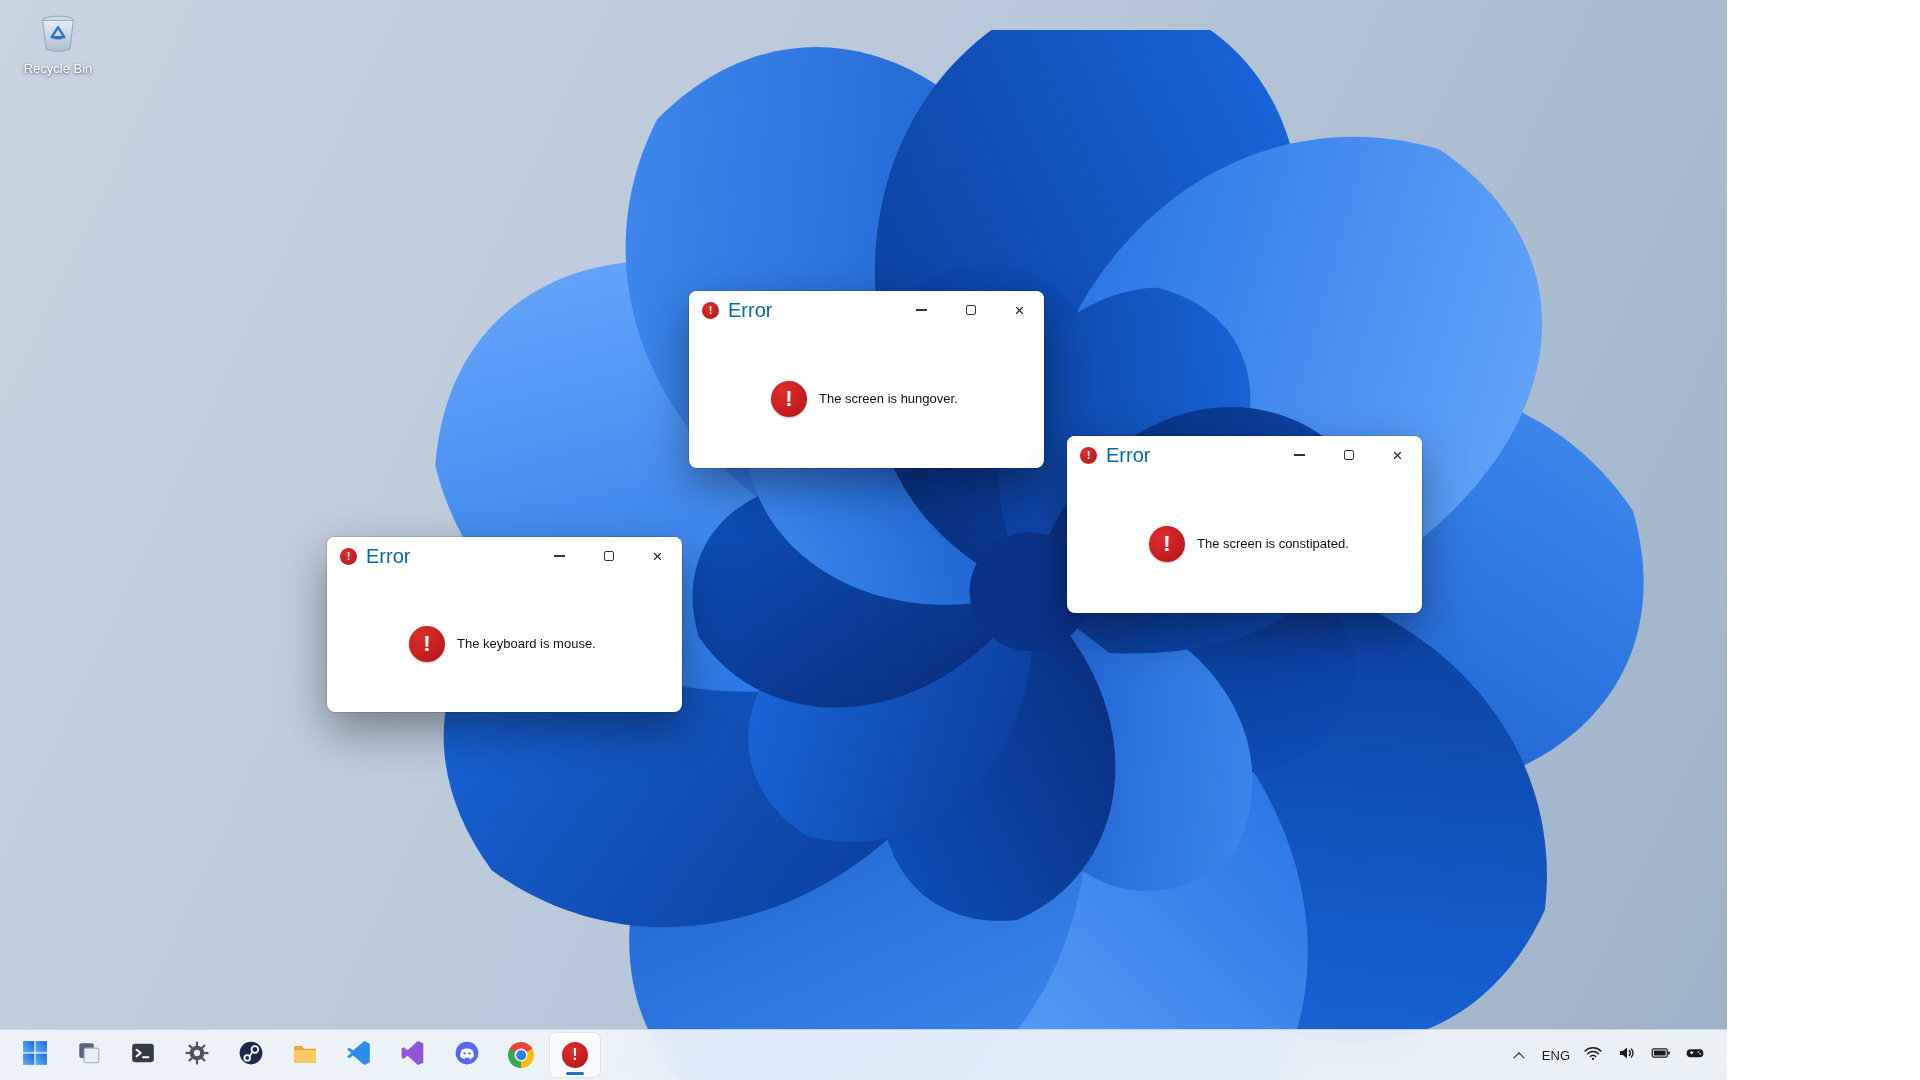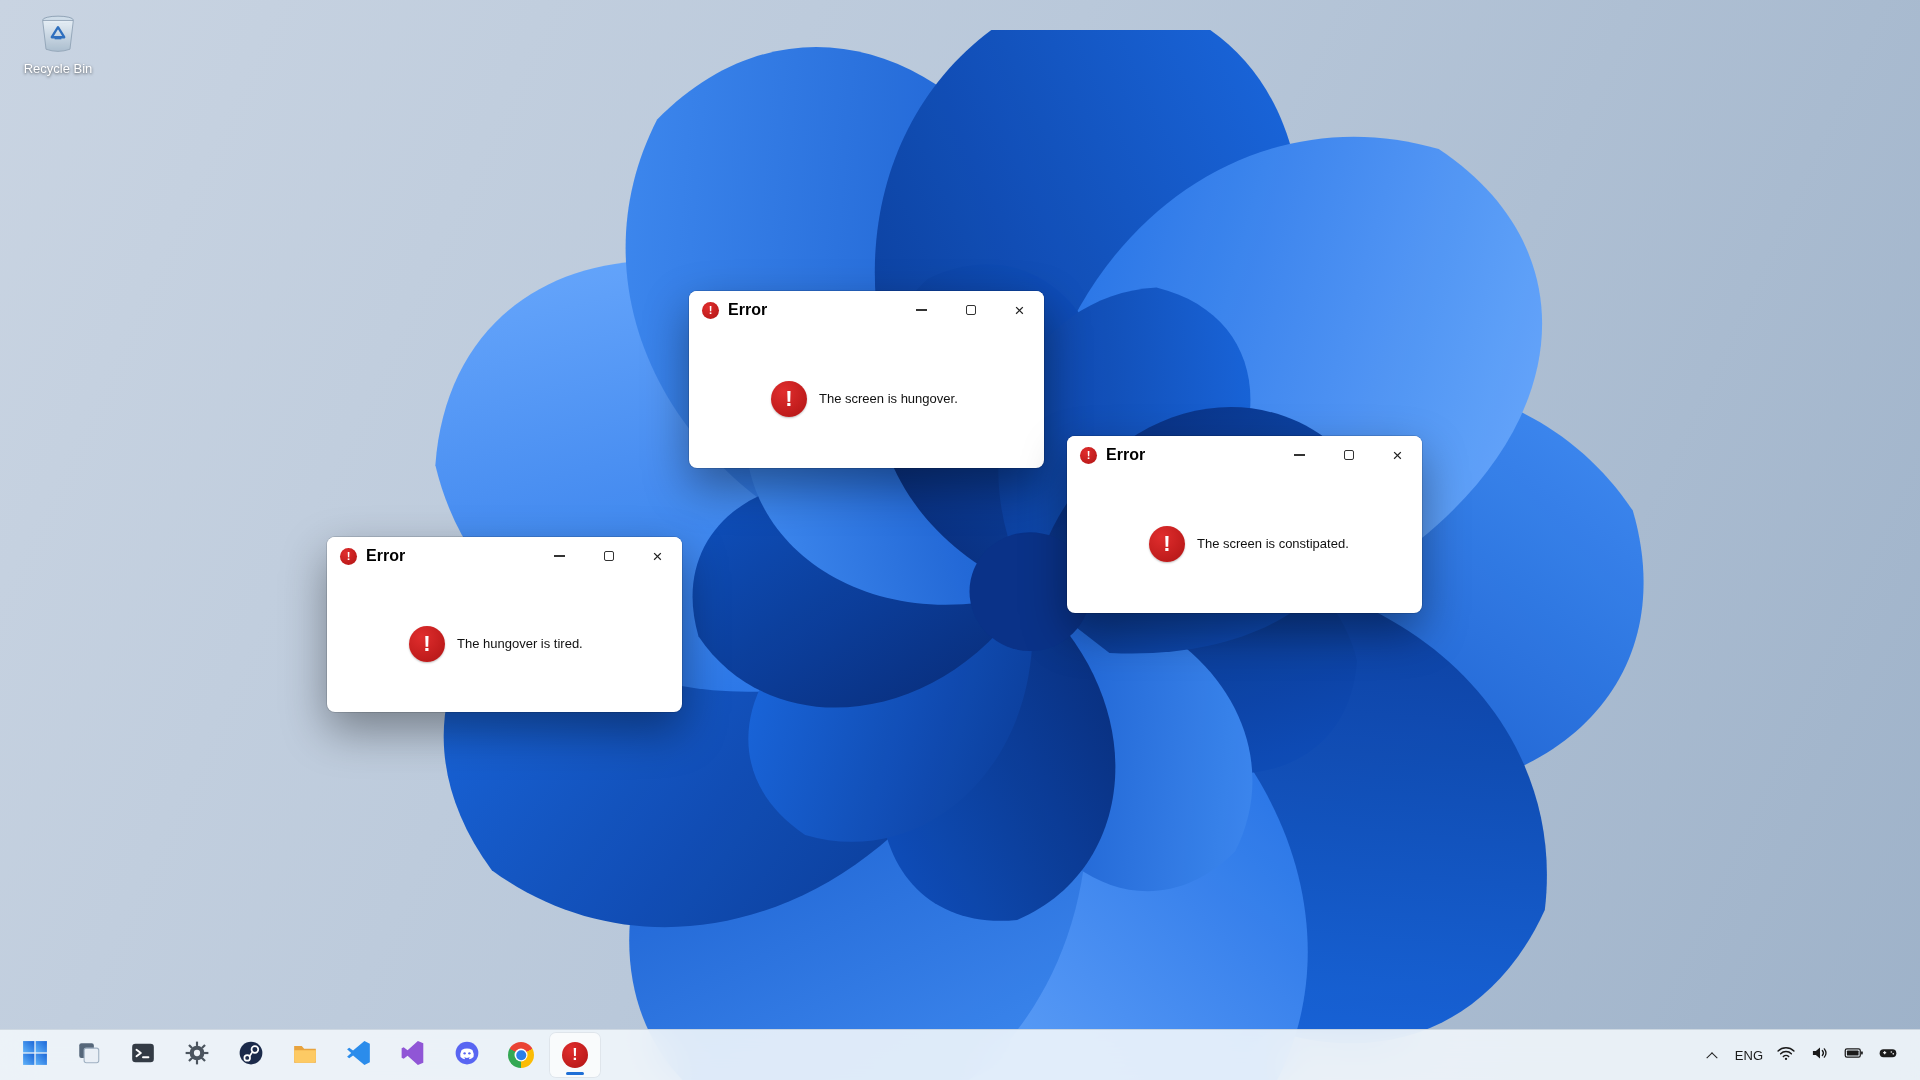--- a/index.html
+++ b/index.html
@@ -1,33 +1,33 @@
 <!DOCTYPE html>
 <html><head>
 <meta charset="utf-8">
 <style>
   * { margin:0; padding:0; box-sizing:border-box; }
   html,body { width:1920px; height:1080px; overflow:hidden; font-family:"Liberation Sans","DejaVu Sans",sans-serif; }
   #desktop {
-    position:relative; width:1920px; height:1080px; overflow:hidden;
+    position:relative; width:1727px; height:1080px; overflow:hidden;
     background:linear-gradient(115deg,#c9d4e2 0%,#b9c8da 45%,#9eb2c9 100%);
   }
   
   .bloom { position:absolute; left:260px; top:30px; width:1540px; height:1080px; pointer-events:none; }
   
   .desk-icon { position:absolute; left:12px; top:8px; width:92px; display:flex; flex-direction:column; align-items:center; gap:3px; }
   .desk-icon .label { font-size:13px; color:#fff; text-shadow:0 1px 3px rgba(0,0,0,.65); text-align:center; }
   
   .window { position:absolute; width:355px; height:177px; background:#fff; border-radius:8px; overflow:hidden;
             box-shadow:0 18px 45px rgba(0,0,0,.38), 0 0 0 1px rgba(0,0,0,.12); }
   #win-screen  { left:689px;  top:291px; }
   #win-mouse   { left:1067px; top:436px; }
   #win-keyboard{ left:327px;  top:537px; height:175px; }
   .titlebar { height:38px; display:flex; align-items:center; padding-left:13px; gap:9px; background:#fff; }
-  .title { font-size:16px; color:#000000;font-weight:bold; }
+  .title { font-size:20px; color:#0369a1; }
   .controls { margin-left:auto; display:flex; height:100%; }
   .ctrl { width:49px; height:100%; display:flex; align-items:center; justify-content:center; color:#333; }
   .min-glyph { width:11px; height:1.5px; background:#333; }
   .max-glyph { width:10px; height:10px; border:1.4px solid #333; border-radius:2px; }
   .close-glyph { font-size:17px; line-height:1; color:#222; }
   .err-badge { background:radial-gradient(circle at 35% 30%, #e02d2d, #b01414); border-radius:50%;
                color:#fff; font-weight:bold; display:flex; align-items:center; justify-content:center; }
   .err-badge.small { width:17px; height:17px; font-size:11px; flex:0 0 17px; }
   .err-badge.large { width:36px; height:36px; font-size:22px; flex:0 0 36px; box-shadow:0 1px 2px rgba(0,0,0,.25); }
   .win-body { height:calc(100% - 38px); display:flex; align-items:center; padding-left:82px; gap:12px; }
@@ -175,21 +175,21 @@
         <div class="ctrl">
             <span class="max-glyph"></span>
           </div>
         <div class="ctrl">
             <span class="close-glyph">×</span>
           </div>
       </div>
     </div>
     <div class="win-body">
       <span class="err-badge large">!</span>
-      <span class="message">The hungover is tired.</span>
+      <span class="message">The keyboard is mouse.</span>
     </div>
   </div>
 
   <div class="taskbar">
     <div class="tb-apps">
 
       <div class="tb-btn">
         <span>
           <svg width="26" height="26" viewBox="0 0 24 24">
             <defs>

